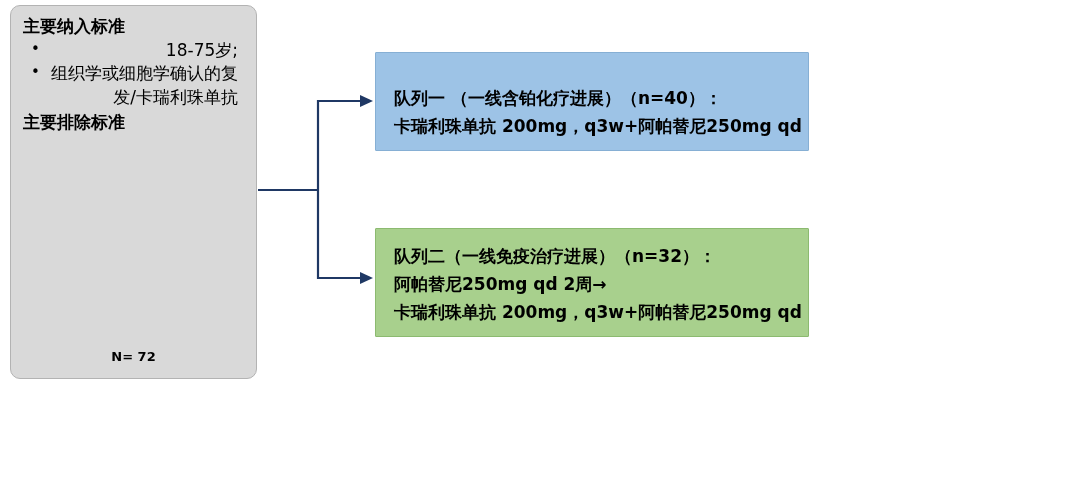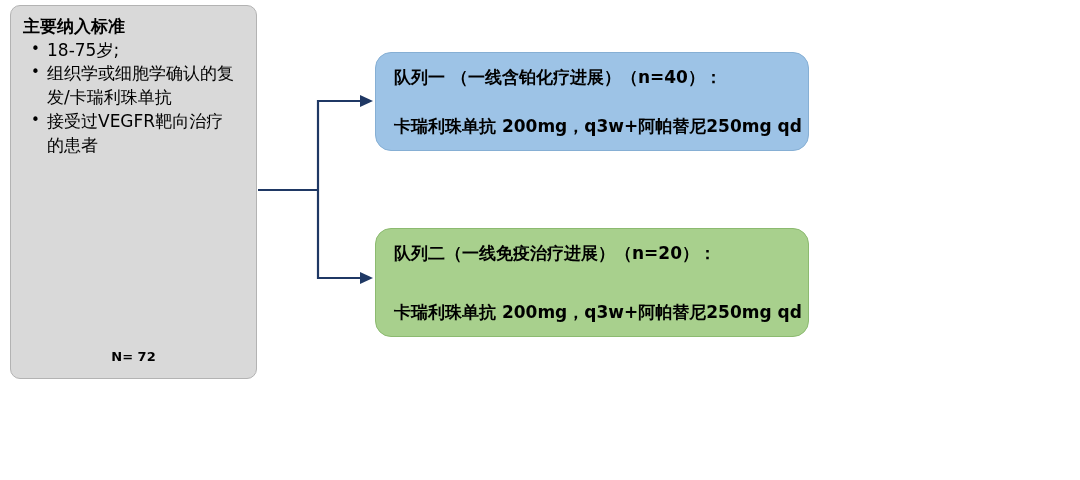--- a/index.html
+++ b/index.html
@@ -33,20 +33,21 @@
     font-size: 17px;
     line-height: 1.45;
   }
   ul.crit-list { list-style: none; }
   ul.crit-list li {
     position: relative;
     padding-left: 24px;
     font-size: 17px;
     line-height: 1.4;
     word-break: break-word;
+    text-align: right;
   }
   ul.crit-list li::before {
     content: "\2022";
     position: absolute;
     left: 8px;
     top: 0;
     font-size: 15px;
   }
   .total-enrollment {
     position: absolute;
@@ -54,28 +55,28 @@
     right: 0;
     bottom: 14px;
     text-align: center;
     font-weight: bold;
     font-size: 13px;
   }
 
   
   .cohort {
     position: absolute;
-    border-radius: 16px;
+    border-radius: 1px;
     padding: 10px 18px;
     font-weight: bold;
     font-size: 17px;
     line-height: 1.65;
     display: flex;
     flex-direction: column;
-    justify-content: space-between;
+    justify-content: flex-end;
   }
   .cohort-line { white-space: nowrap; }
   .cohort1 {
     left: 375px;
     top: 52px;
     width: 434px;
     height: 99px;
     background: #9dc3e6;
     border: 1px solid #86afd4;
   }
@@ -102,23 +103,21 @@
 <body>
 
 <div class="canvas">
 
   <div class="criteria-box">
     <div class="box-title">主要纳入标准</div>
     <ul class="crit-list">
       <li>18-75岁;</li>
       <li>组织学或细胞学确认的复发/卡瑞利珠单抗</li>
     </ul>
-    <ul class="crit-list">
-      <li>接受过VEGFR靶向治疗的患者</li>
-    </ul>
+    <div class="box-title">主要排除标准</div>
     <div class="total-enrollment">N= 72</div>
   </div>
 
   <svg class="connectors" width="1080" height="480" viewBox="0 0 1080 480" aria-hidden="true">
     <defs>
       <marker id="arrowhead" markerWidth="14" markerHeight="12" refX="1" refY="6" orient="auto" markerUnits="userSpaceOnUse">
         <path d="M0,0 L13,6 L0,12 Z" fill="#1f3864"></path>
       </marker>
     </defs>
     <path d="M258 190 H 318" stroke="#1f3864" stroke-width="2.2" fill="none"></path>
@@ -126,17 +125,18 @@
     <path d="M318 101 H 361" stroke="#1f3864" stroke-width="2.2" fill="none" marker-end="url(#arrowhead)"></path>
     <path d="M318 278 H 361" stroke="#1f3864" stroke-width="2.2" fill="none" marker-end="url(#arrowhead)"></path>
   </svg>
 
   <div class="cohort cohort1">
     <div class="cohort-line">队列一 （一线含铂化疗进展）（n=40）：</div>
     <div class="cohort-line">卡瑞利珠单抗 200mg，q3w+阿帕替尼250mg qd</div>
   </div>
 
   <div class="cohort cohort2">
-    <div class="cohort-line">队列二（一线免疫治疗进展）（n=20）：</div>
+    <div class="cohort-line">队列二（一线免疫治疗进展）（n=32）：</div>
+    <div class="cohort-line">阿帕替尼250mg qd 2周→</div>
     <div class="cohort-line">卡瑞利珠单抗 200mg，q3w+阿帕替尼250mg qd</div>
   </div>
 
 </div>
 
 </body></html>

